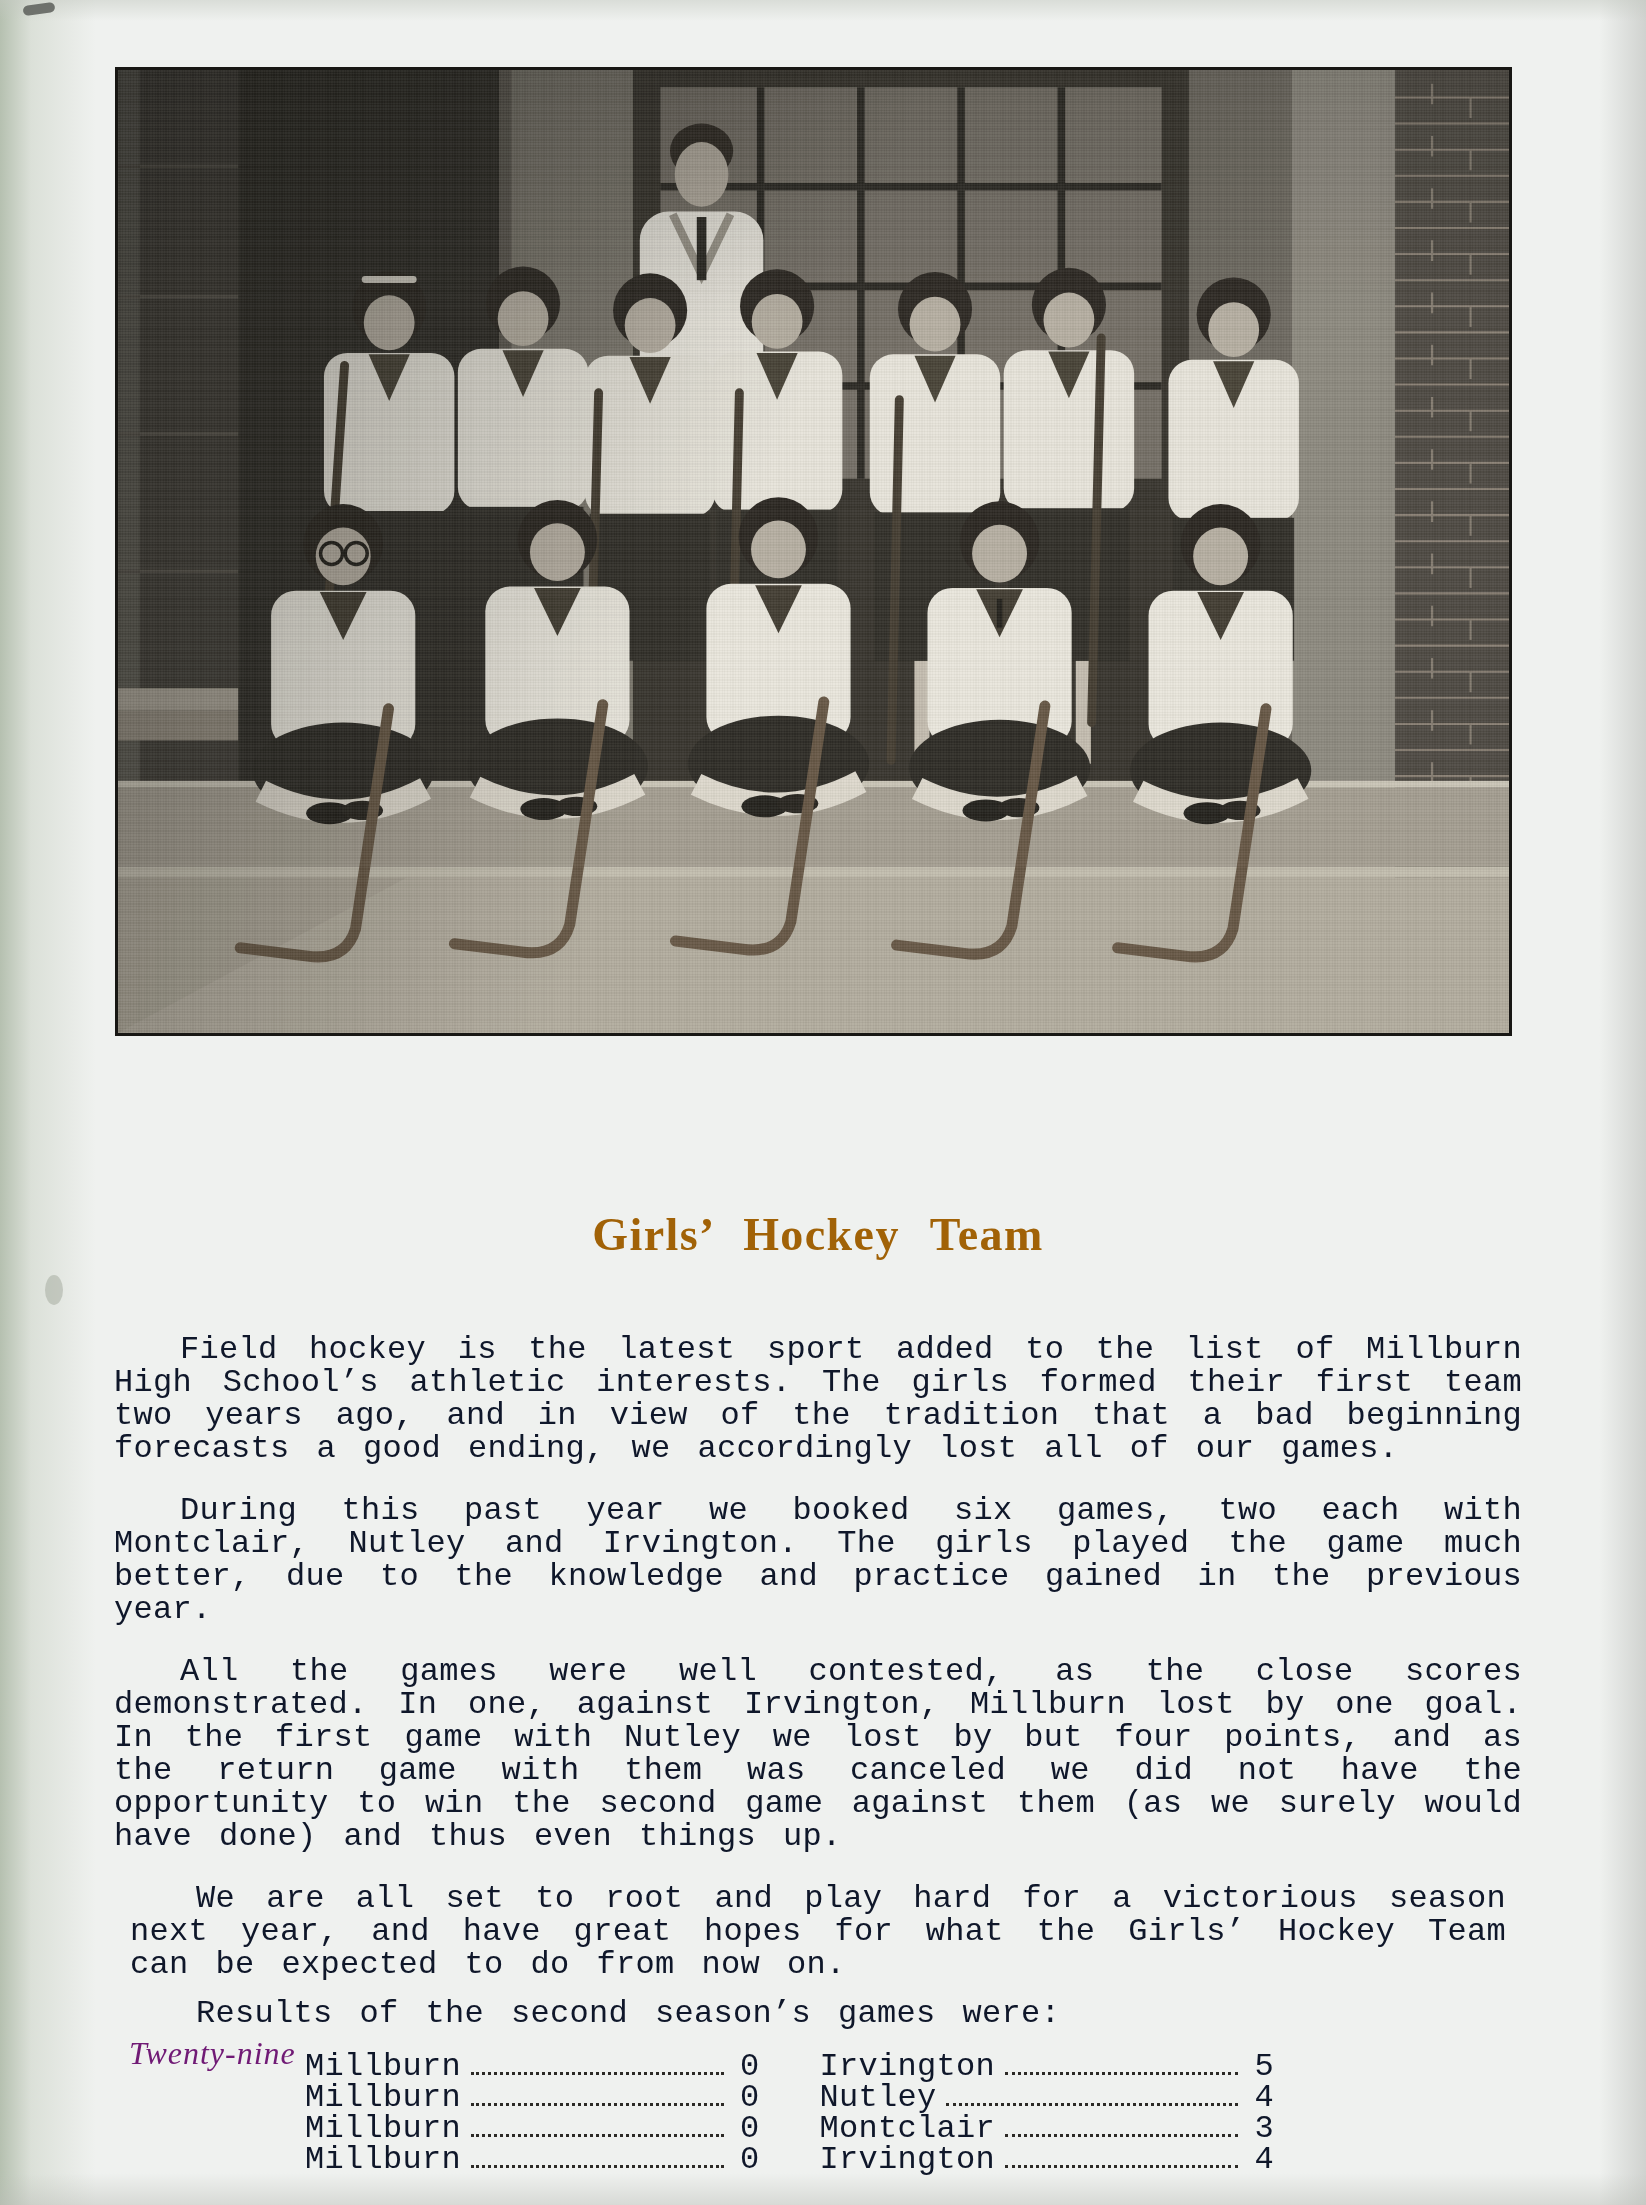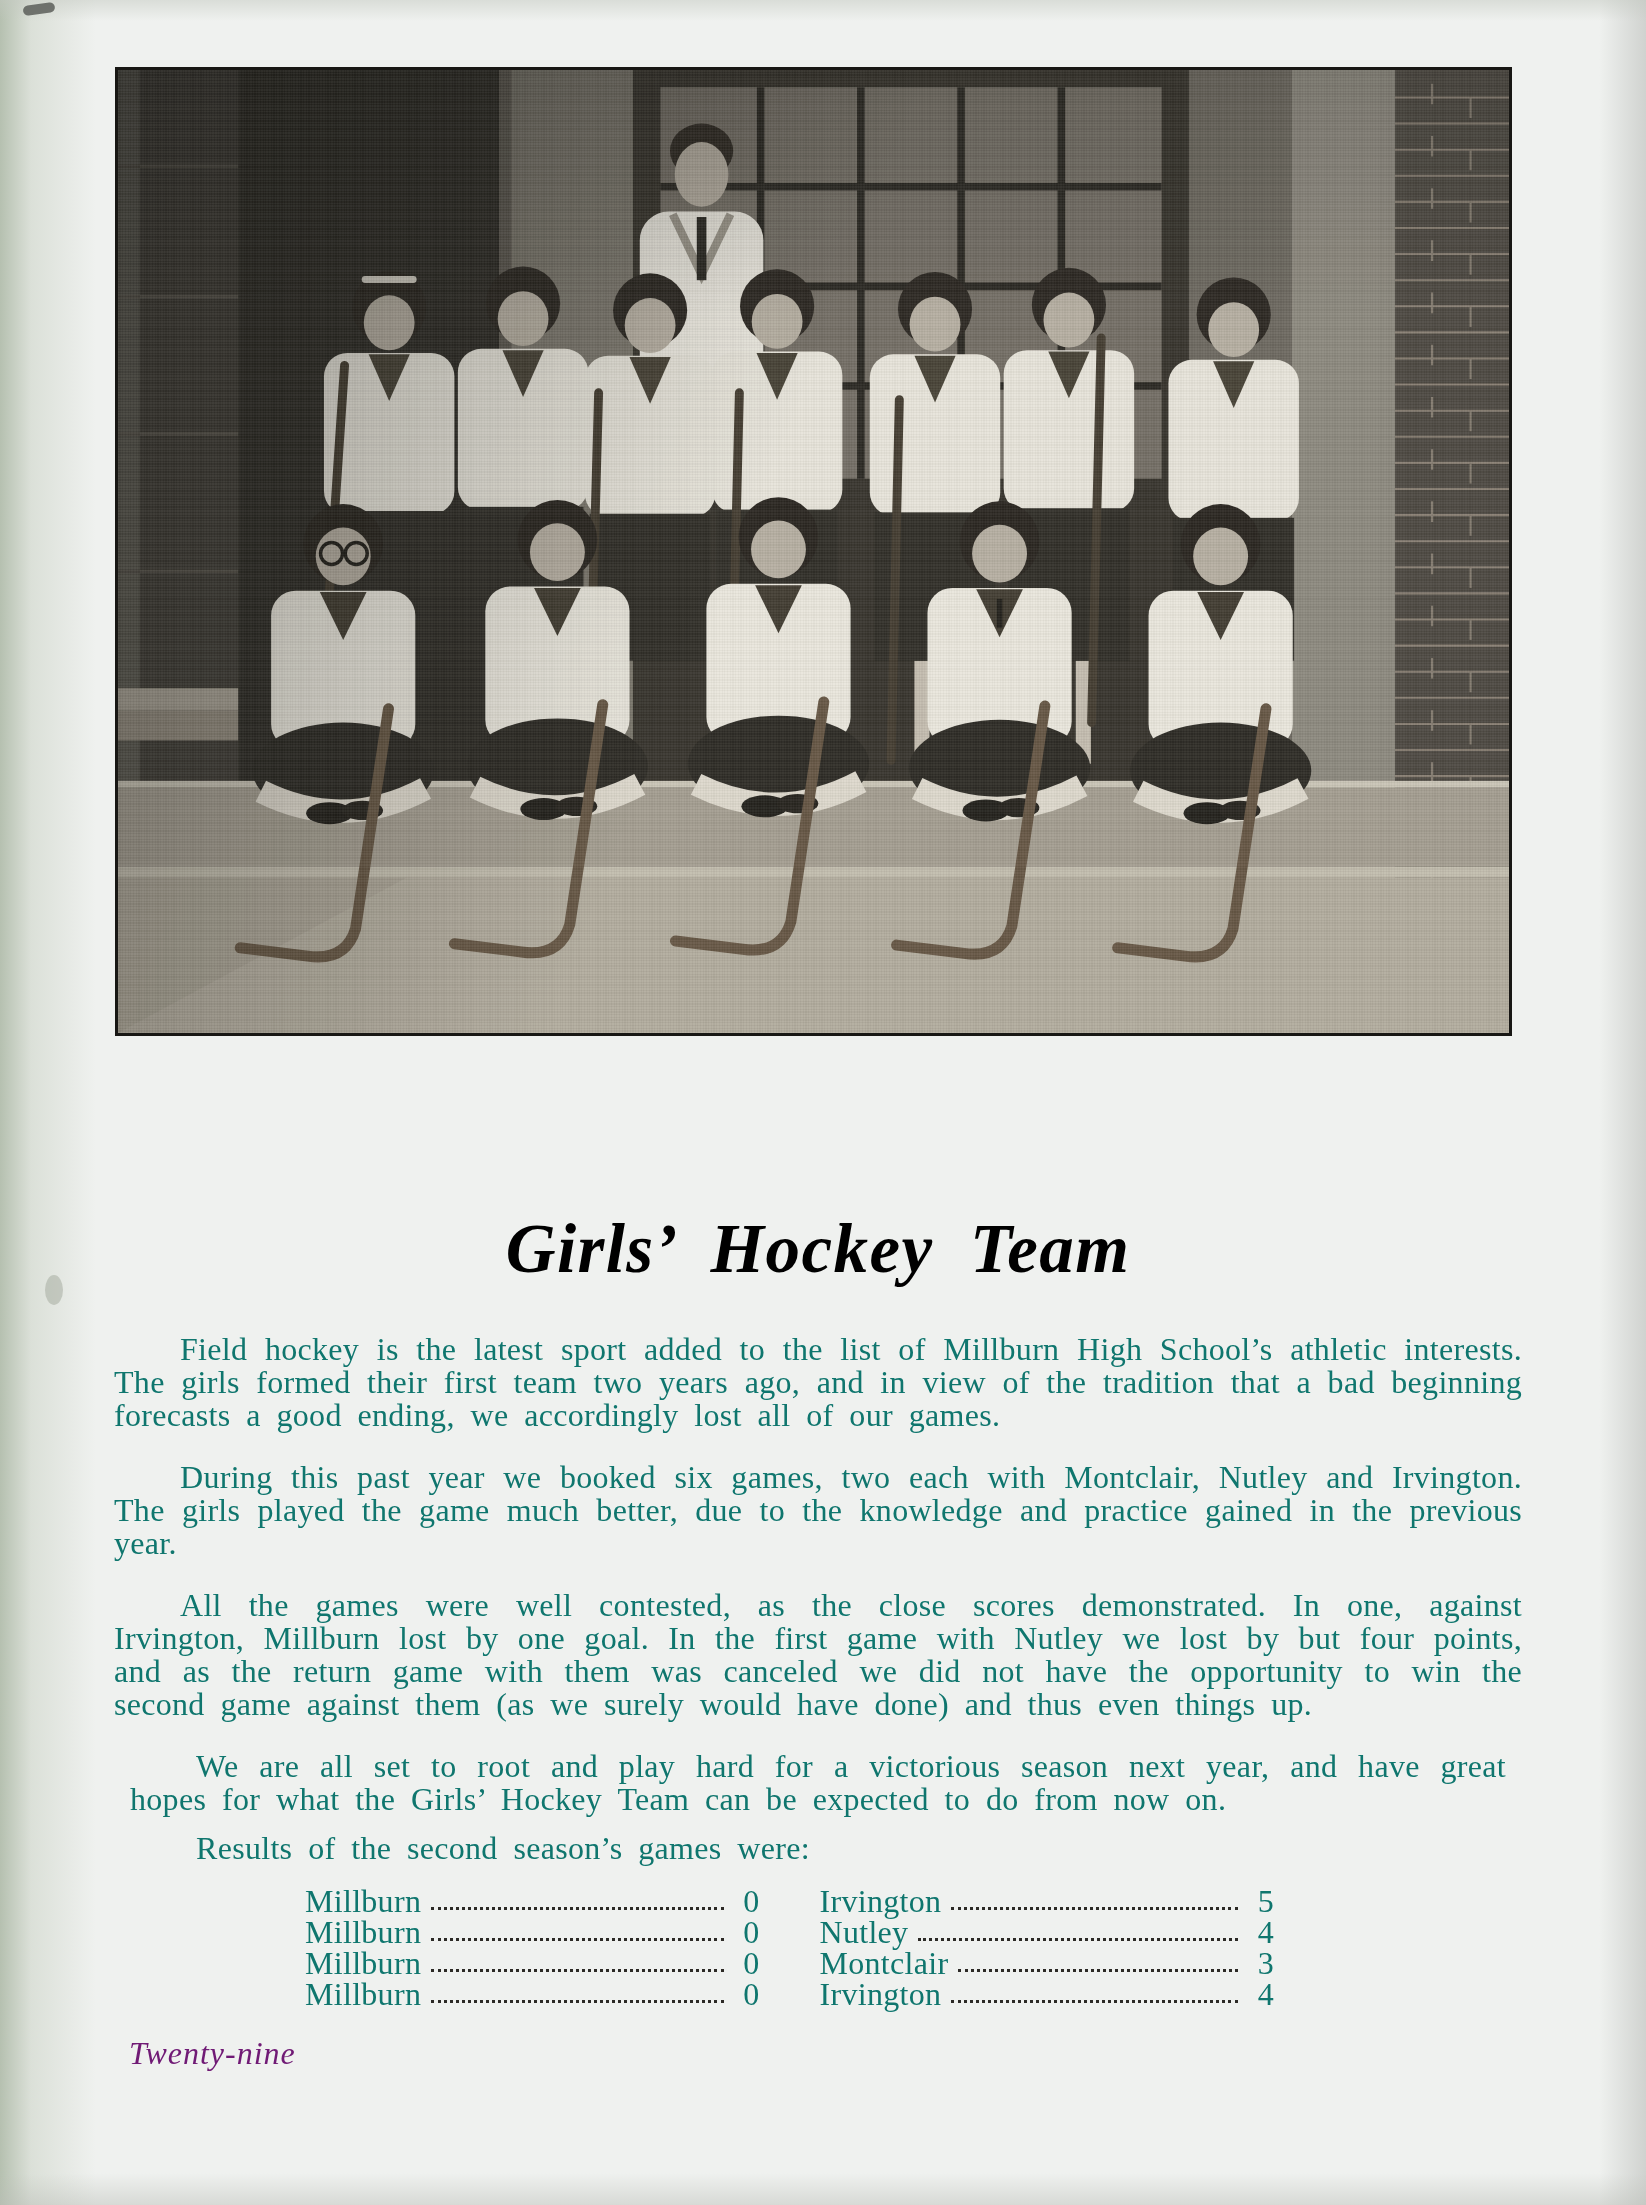--- a/index.html
+++ b/index.html
@@ -35,27 +35,27 @@
       linear-gradient(112deg, rgba(14,14,11,.40), rgba(0,0,0,0) 46%),
       linear-gradient(0deg, rgba(0,0,0,0) 74%, rgba(22,22,19,.16));}
   .photo .halftone{position:absolute;inset:0;pointer-events:none;opacity:.5;
     background:
       repeating-linear-gradient(0deg, rgba(255,255,255,.07) 0 1.4px, rgba(0,0,0,.06) 1.4px 2.7px),
       repeating-linear-gradient(90deg, rgba(255,255,255,.05) 0 1.4px, rgba(0,0,0,.05) 1.4px 2.7px);}
 
   
   .page-title{
     position:absolute;left:114px;top:1166px;width:1408px;
-    text-align:center;font-size:69px;line-height:75px;
-    letter-spacing:1.4px;word-spacing:18px;color:#000000;font-style:italic;
+    text-align:center;font-size:46px;line-height:75px;
+    letter-spacing:1.4px;word-spacing:18px;color:#a16207;
   }
   .content{
     position:absolute;left:114px;top:1333px;width:1408px;
     font-size:32px;line-height:33px;
-    text-align:justify;letter-spacing:0.3px;word-spacing:7.5px;color:#0f766e;
+    text-align:justify;letter-spacing:0.3px;word-spacing:7.5px;color:#0f172a;font-family:Liberation Mono, monospace;
   }
   .content p{margin:0 0 29px 0;text-indent:66px}
   .content p.results-line{margin:16px;text-align:left}
   .content p.last-para{margin:16px}
 
   
   .results{
     margin:20.6px 0 0 191px;width:969px;display:flex;gap:60px;
     text-align:left;word-spacing:normal;font-size:32px;
   }

